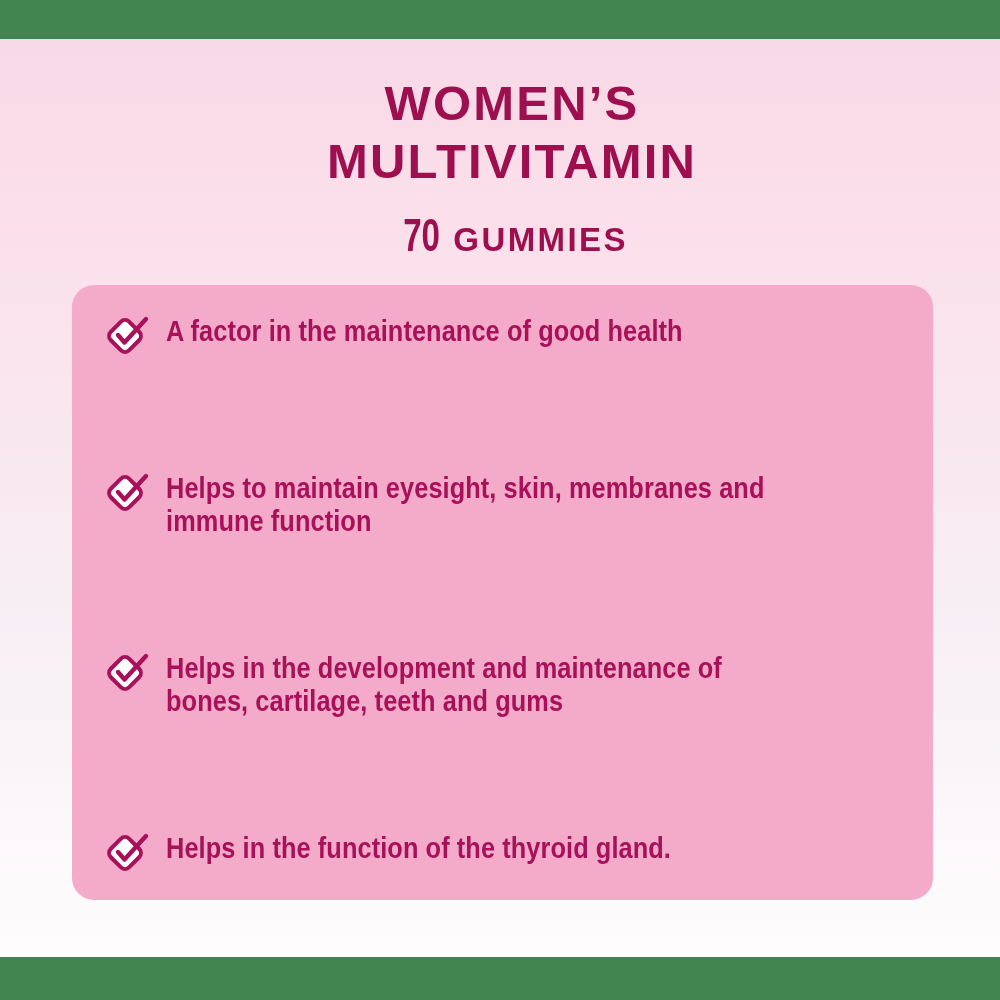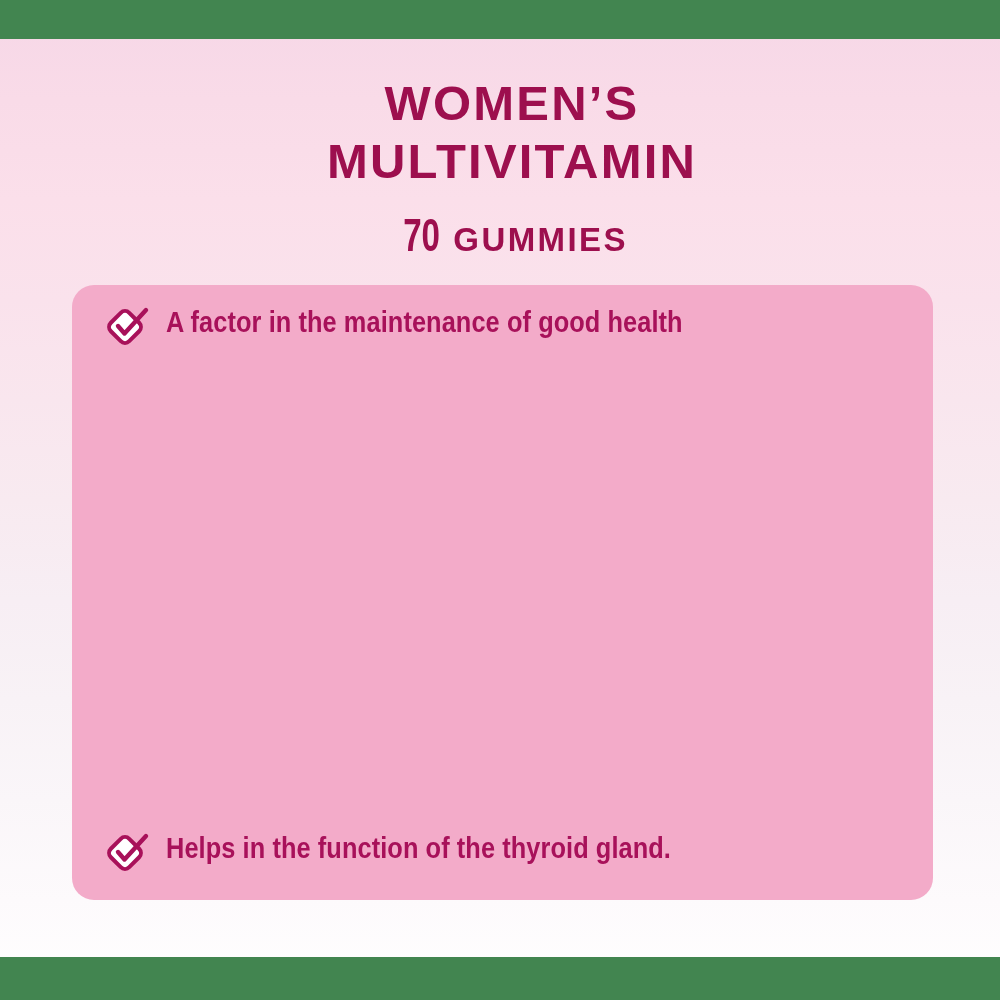--- a/index.html
+++ b/index.html
@@ -94,21 +94,21 @@
 
   .card {
     position: absolute;
     left: 72px;
     top: 285px;
     width: 861px;
     height: 615px;
     background: #f3abc9;
     border-radius: 22px;
     box-sizing: border-box;
-    padding: 20px 30px 26px 34px;
+    padding: 29px 30px 26px 34px;
   }
   .benefits {
     list-style: none;
     margin: 0;
     padding: 0;
     display: flex;
     flex-direction: column;
     justify-content: space-between;
     height: 100%;
   }
@@ -159,21 +159,43 @@
           <svg viewBox="0 0 46 42" width="46" height="42" xmlns="http://www.w3.org/2000/svg">
             <g transform="translate(19,21) rotate(45)">
               <rect x="-13" y="-13" width="26" height="26" rx="6" ry="6" fill="#ffffff" stroke="#a8115a" stroke-width="4"></rect>
             </g>
             <path d="M12 20 L18.5 27.5 L40 4" fill="none" stroke="#a8115a" stroke-width="4.4" stroke-linecap="round" stroke-linejoin="round"></path>
           </svg>
         </span>
         <span class="benefit-text">A factor in the maintenance of good health</span>
       </li>
 
-
+      <li class="benefit">
+        <span class="check-icon">
+          <svg viewBox="0 0 46 42" width="46" height="42" xmlns="http://www.w3.org/2000/svg">
+            <g transform="translate(19,21) rotate(45)">
+              <rect x="-13" y="-13" width="26" height="26" rx="6" ry="6" fill="#ffffff" stroke="#a8115a" stroke-width="4"></rect>
+            </g>
+            <path d="M12 20 L18.5 27.5 L40 4" fill="none" stroke="#a8115a" stroke-width="4.4" stroke-linecap="round" stroke-linejoin="round"></path>
+          </svg>
+        </span>
+        <span class="benefit-text">Helps to maintain eyesight, skin, membranes and immune function</span>
+      </li>
+
+      <li class="benefit">
+        <span class="check-icon">
+          <svg viewBox="0 0 46 42" width="46" height="42" xmlns="http://www.w3.org/2000/svg">
+            <g transform="translate(19,21) rotate(45)">
+              <rect x="-13" y="-13" width="26" height="26" rx="6" ry="6" fill="#ffffff" stroke="#a8115a" stroke-width="4"></rect>
+            </g>
+            <path d="M12 20 L18.5 27.5 L40 4" fill="none" stroke="#a8115a" stroke-width="4.4" stroke-linecap="round" stroke-linejoin="round"></path>
+          </svg>
+        </span>
+        <span class="benefit-text">Helps in the development and maintenance of bones, cartilage, teeth and gums</span>
+      </li>
 
 
 
 
 
       <li class="benefit">
         <span class="check-icon">
           <svg viewBox="0 0 46 42" width="46" height="42" xmlns="http://www.w3.org/2000/svg">
             <g transform="translate(19,21) rotate(45)">
               <rect x="-13" y="-13" width="26" height="26" rx="6" ry="6" fill="#ffffff" stroke="#a8115a" stroke-width="4"></rect>

